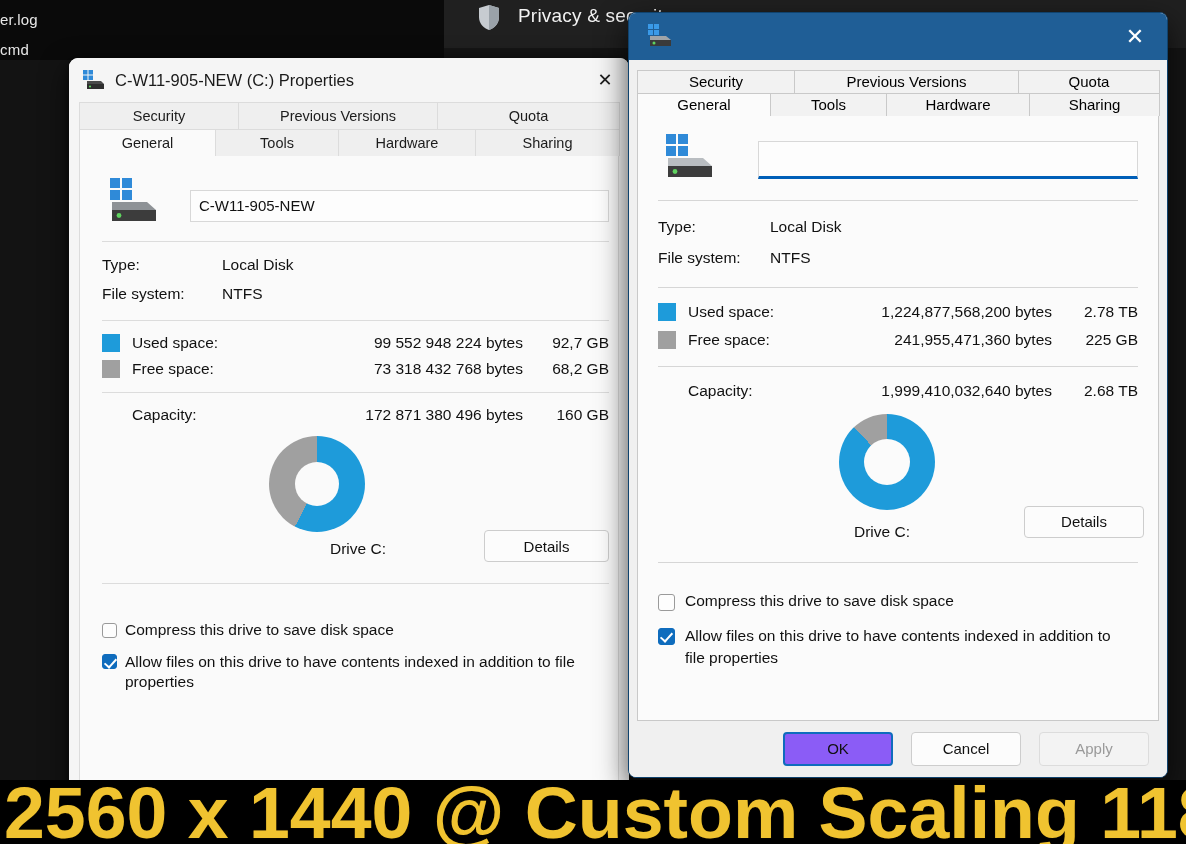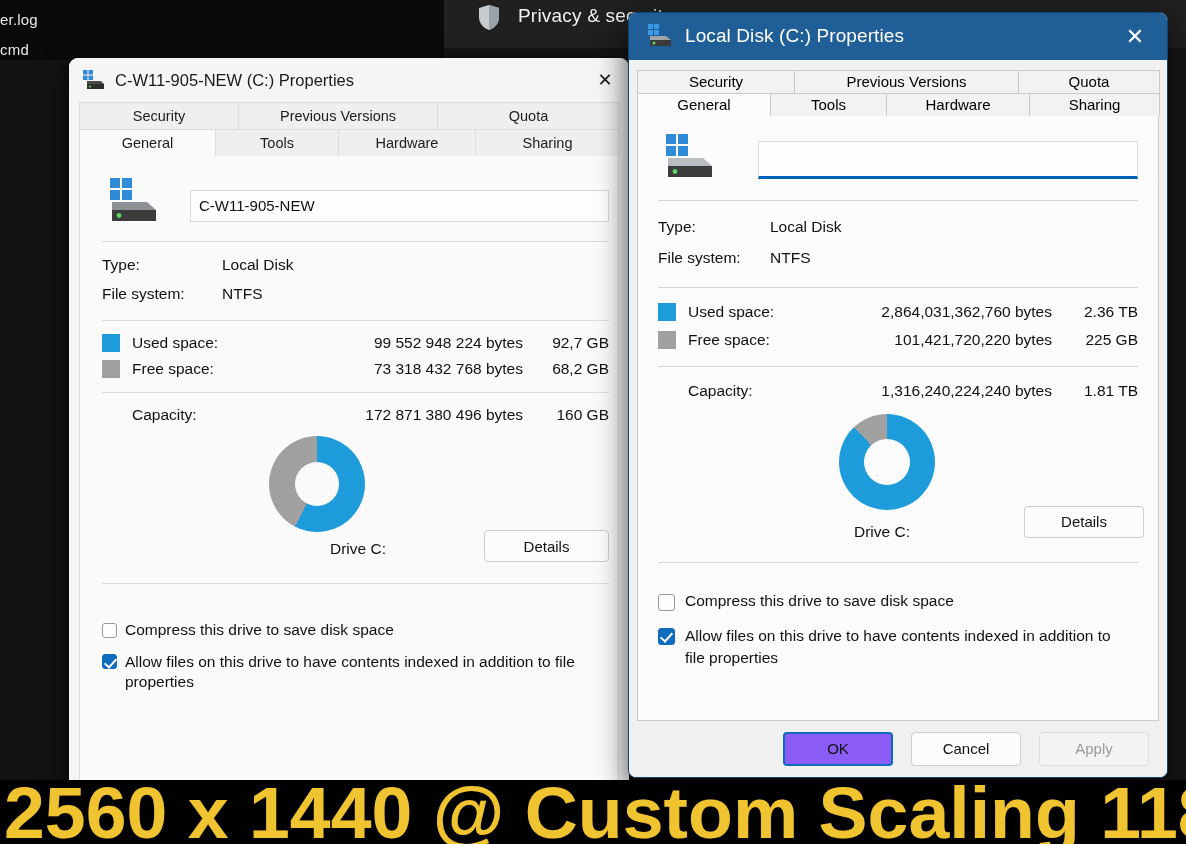--- a/index.html
+++ b/index.html
@@ -394,21 +394,20 @@
     <div class="titlebar">
       <svg width="28" height="24" viewBox="0 0 28 24">
         <rect x="3" y="0" width="5" height="5" fill="#3a9ae8"></rect>
         <rect x="9" y="0" width="5" height="5" fill="#3a9ae8"></rect>
         <rect x="3" y="6" width="5" height="5" fill="#3a9ae8"></rect>
         <rect x="9" y="6" width="5" height="5" fill="#3a9ae8"></rect>
         <path d="M5 12 L21 12 L26 16 L26 22 L5 22 Z" fill="#9fa4a8"></path>
         <rect x="5" y="16" width="21" height="6" fill="#3a3a3a"></rect>
         <circle cx="9" cy="19" r="1.5" fill="#5fd35f"></circle>
       </svg>
-      <div class="title-text">Local Disk (C:) Properties</div>
       <div class="close-btn">✕</div>
     </div>
 
     <div class="tabstrip">
       <div class="tabrow">
         <div class="tab" style="flex:0 0 158px">Security</div>
         <div class="tab" style="flex:0 0 225px">Previous Versions</div>
         <div class="tab">Quota</div>
       </div>
       <div class="tabrow">
@@ -445,37 +444,37 @@
       <div class="kv" style="margin-top:13px;">
         <div class="k" style="width:112px">File system:</div>
         <div class="v">NTFS</div>
       </div>
 
       <div class="sep" style="margin-top:20px;background:#d6d6d6;"></div>
 
       <div class="spacerow" style="margin-top:15px;">
         <div class="swatch sw-used"></div>
         <div class="sp-label">Used space:</div>
-        <div class="sp-bytes">2,864,031,362,760 bytes</div>
-        <div class="sp-human">2.36 TB</div>
+        <div class="sp-bytes">1,224,877,568,200 bytes</div>
+        <div class="sp-human">2.78 TB</div>
       </div>
       <div class="spacerow" style="margin-top:10px;">
         <div class="swatch sw-free"></div>
         <div class="sp-label">Free space:</div>
-        <div class="sp-bytes">101,421,720,220 bytes</div>
+        <div class="sp-bytes">241,955,471,360 bytes</div>
         <div class="sp-human">225 GB</div>
       </div>
 
       <div class="sep" style="margin-top:17px;background:#d6d6d6;"></div>
 
       <div class="spacerow" style="margin-top:15px;">
         <div class="swatch" style="background:transparent"></div>
         <div class="sp-label">Capacity:</div>
-        <div class="sp-bytes">1,316,240,224,240 bytes</div>
-        <div class="sp-human">1.81 TB</div>
+        <div class="sp-bytes">1,999,410,032,640 bytes</div>
+        <div class="sp-human">2.68 TB</div>
       </div>
 
       <div style="position:relative;height:134px;margin-top:14px;">
         <div class="donut" style="position:absolute;left:181px;top:0;width:96px;height:96px;
                     background:conic-gradient(from 0deg, #1e9bda 0deg 316.5deg, #a0a0a0 316.5deg 360deg);">
         </div>
         <div style="position:absolute;left:206px;top:25px;width:46px;height:46px;border-radius:50%;background:#fbfbfb;"></div>
         <div class="drive-letter" style="position:absolute;left:196px;top:109px;">Drive C:</div>
         <div class="btn" style="position:absolute;right:-6px;top:92px;width:120px;height:32px;">Details</div>
       </div>

